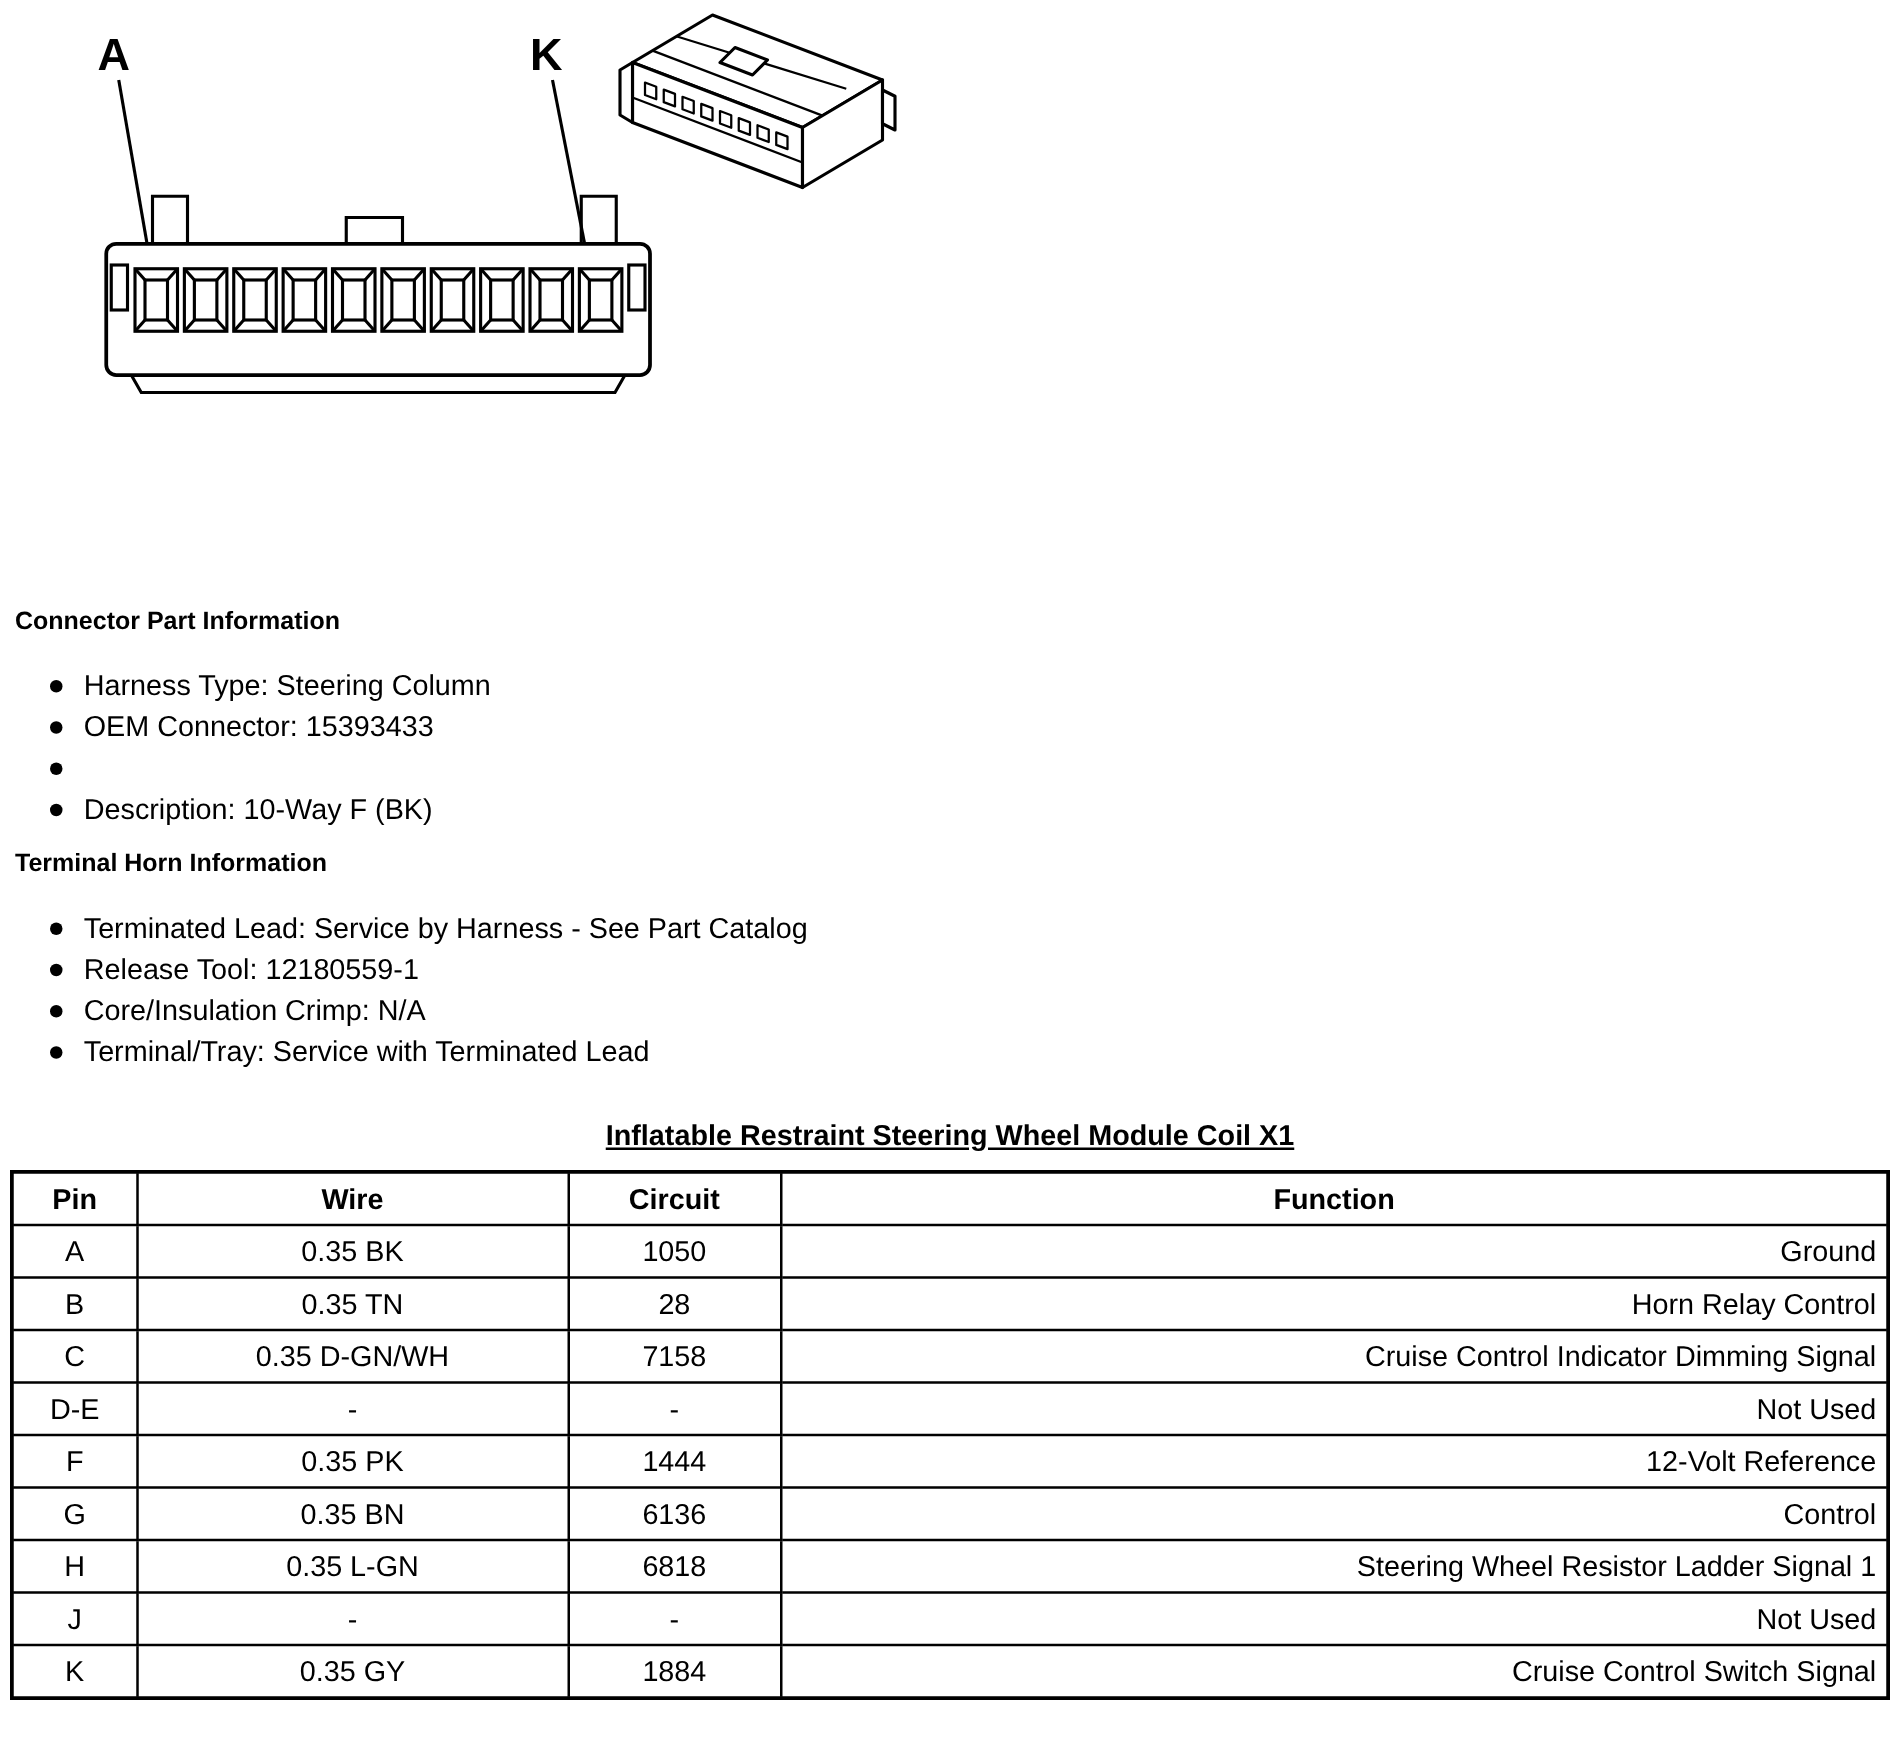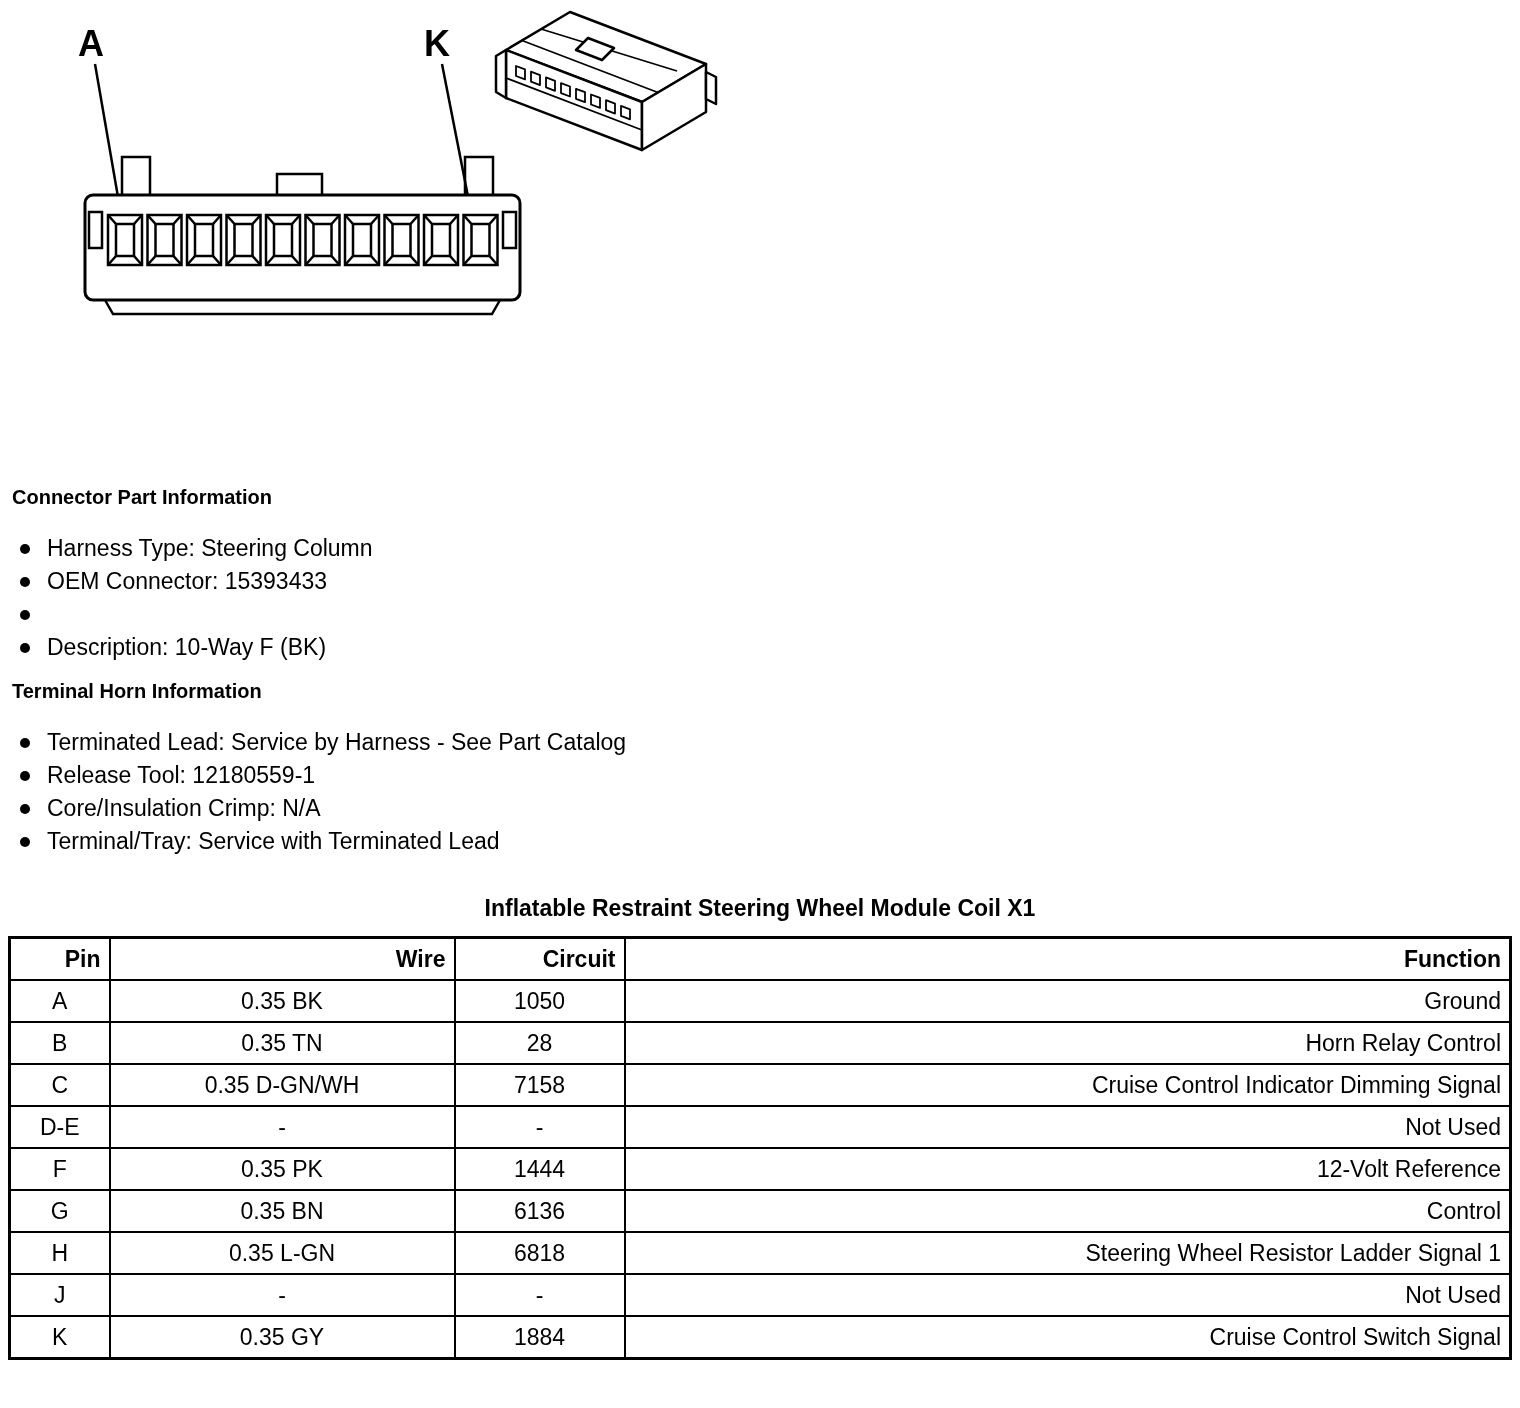--- a/index.html
+++ b/index.html
@@ -23,42 +23,42 @@
   .iso .detail { fill:none; stroke-width:1.8; }
 
   h2.section-heading {
     font-size:20px; font-weight:bold;
     margin:0 0 0 12px; padding-top:20px; line-height:30px;
   }
   ul.bullets { list-style:none; margin:20px 0 0 0; padding:0; }
   ul.bullets li {
     display:flex; align-items:center;
     font-size:23px; line-height:33px; height:33px;
-    padding-left:20px;
+    padding-left:40px;
   }
   .dot {
     width:10px; height:10px; border-radius:50%;
     background:#000; margin-right:17px; flex:0 0 auto;
   }
 
   .table-title {
     text-align:center; font-weight:bold; font-size:23px;
-    margin:36px 0 14px 0; line-height:28px;
+    margin:36px 0 14px 0; line-height:28px;text-decoration:underline;
   }
   table.pinout {
     border-collapse:collapse; table-layout:fixed;
     width:1504px; margin:0 8px;
     border:3px solid #000;
   }
   table.pinout th, table.pinout td {
     border:2px solid #000;
     font-size:23px; height:40px;
     padding:0 8px; overflow:hidden; white-space:nowrap;
   }
-  table.pinout th { font-weight:bold; text-align:right; }
+  table.pinout th { font-weight:bold; text-align:center; }
   td.c { text-align:center; }
   td.l { text-align:right; }
 </style>
 </head>
 <body>
 
 <div class="page">
 
   <div class="diagram-area">
     <svg width="760" height="340" viewBox="0 0 760 340" xmlns="http://www.w3.org/2000/svg">

